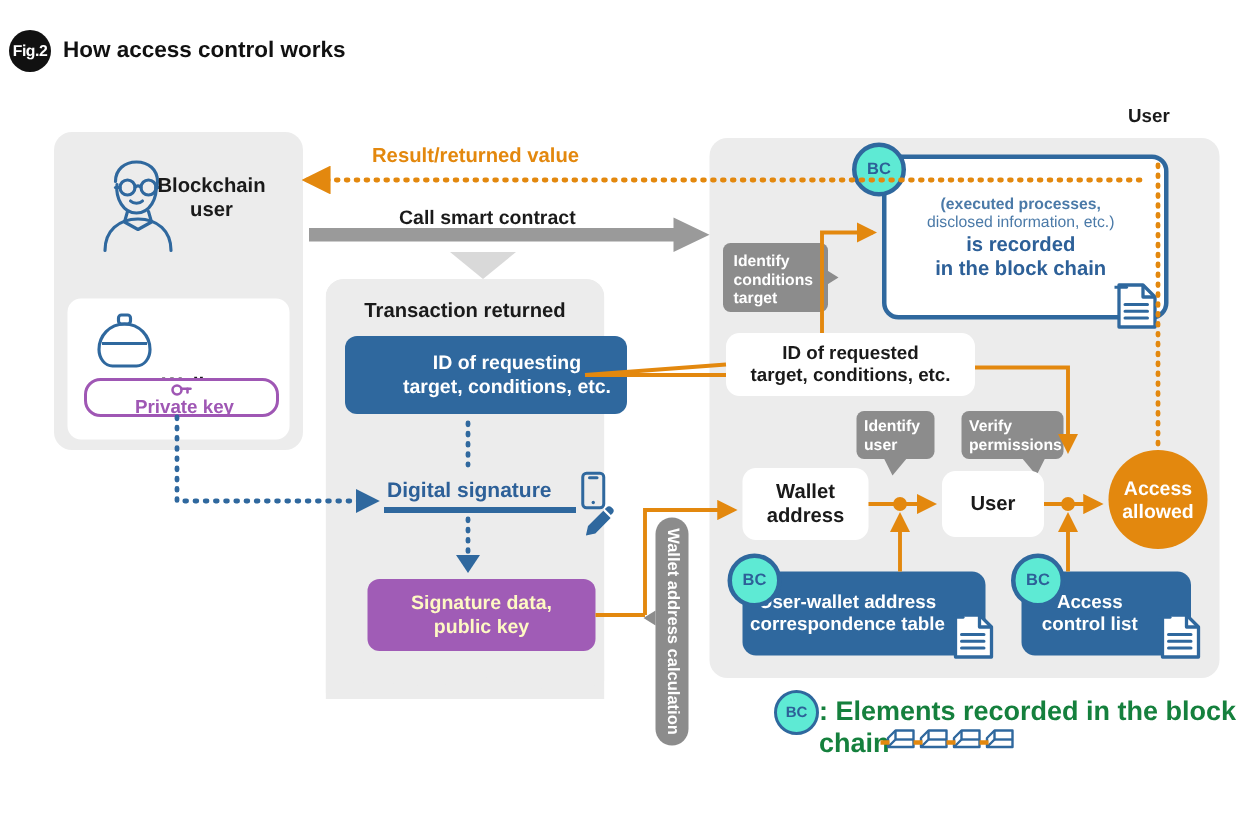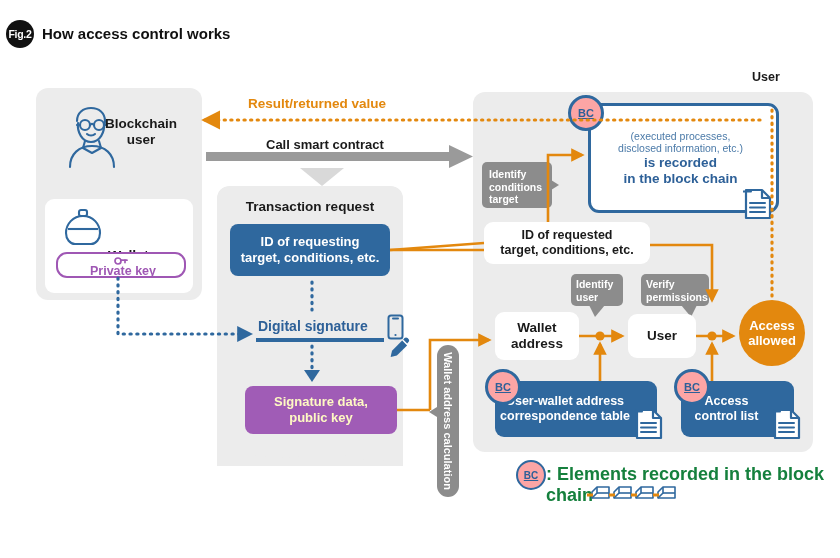--- a/index.html
+++ b/index.html
@@ -35,31 +35,31 @@
   #tx-title{left:217px;top:199px;width:186px;text-align:center;font-size:13.5px;
      font-weight:bold;color:#1a1a1a;}
 
   
   #privkey-pill{left:56px;top:252px;width:126px;height:22px;border:2px solid #9f57b4;
      border-radius:11px;background:#fff;flex-direction:column;}
   #privkey-text{font-size:12.5px;font-weight:bold;color:#9f57b4;padding-left:4px;}
 
   
   #box-id-requesting{left:230px;top:224px;width:160px;height:52px;background:#2f689e;
-     border-radius:8px;color:#fff;font-size:13px;font-weight:bold;line-height:16px;}
+     border-radius:8px;color:#fff;font-size:13px;font-weight:bold;line-height:16px;padding-left:28px;}
   #box-sig-data{left:245px;top:386px;width:152px;height:48px;background:#a05cb6;
      border-radius:8px;color:#fef9c3;font-size:13px;font-weight:bold;line-height:16px;}
   #digital-sig-text{left:258px;top:318px;font-size:14px;font-weight:bold;color:#2d6098;}
   #digital-sig-rule{left:256px;top:338px;width:128px;height:4px;background:#2f689e;}
 
   
   #box-req-target{left:588px;top:103px;width:185px;height:104px;background:#fff;
      border:3px solid #2f689e;border-radius:11px;}
   #req-target-t1{font-size:15px;font-weight:bold;color:#2d6098;line-height:18px;}
-  #req-target-t2{font-size:10.5px;color:#4b7aa8;line-height:12.5px;font-weight:normal;}
+  #req-target-t2{font-size:10.5px;color:#4b7aa8;line-height:12.5px;font-weight:bold;}
   #req-target-t3{font-size:13.5px;font-weight:bold;color:#2d6098;line-height:16px;}
 
   
   #box-id-requested{left:484px;top:222px;width:166px;height:42px;background:#fff;
      border-radius:9px;font-size:12.5px;font-weight:bold;color:#1a1a1a;line-height:15px;}
 
   
   .gray-call{background:#8c8c8c;border-radius:5px;color:#fff;font-weight:bold;}
   #call-identify-target{left:482px;top:162px;width:70px;height:46px;font-size:10.5px;
      line-height:12.5px;padding:6px 0 0 7px;box-sizing:border-box;}
@@ -92,22 +92,22 @@
      background:#e3880e;color:#fff;font-size:13px;font-weight:bold;line-height:15px;}
 
   
   .blue-box{background:#2f689e;border-radius:9px;color:#fff;font-weight:bold;}
   #box-uw-table{left:495px;top:381px;width:162px;height:56px;font-size:12.5px;line-height:15px;
      padding-right:22px;box-sizing:border-box;}
   #box-acl{left:681px;top:381px;width:113px;height:56px;font-size:12.5px;line-height:15px;
      padding-right:22px;box-sizing:border-box;}
 
   
-  .bc{width:30px;height:30px;border-radius:50%;background:#fca5a5;border:3px solid #2f689e;
-      color:#2d6098;font-size:11px;font-weight:bold;text-decoration:underline;}
+  .bc{width:30px;height:30px;border-radius:50%;background:#5eead4;border:3px solid #2f689e;
+      color:#2d6098;font-size:11px;font-weight:bold;}
   #bc-req{left:568px;top:95px;}
   #bc-uw{left:485px;top:369px;}
   #bc-acl{left:674px;top:369px;}
   #bc-legend{left:516px;top:460px;width:26px;height:26px;border-width:2px;font-size:10px;}
 
   
   #legend-text{left:546px;top:464px;font-size:18px;font-weight:bold;color:#15803d;}
 
   
   #wires{left:0;top:0;width:840px;height:558px;pointer-events:none;}
@@ -165,21 +165,21 @@
   <span style="display:inline-block;width:14px;height:12px;">
     <svg width="14" height="12" viewBox="0 0 14 12" fill="none" stroke="#9f57b4" stroke-width="1.7" stroke-linecap="round">
       <circle cx="4" cy="7" r="3"></circle>
         <path d="M7 6.2h6"></path>
         <path d="M11 6.2v2.4"></path>
     </svg>
   </span>
   <span id="privkey-text">Private key</span>
 </div>
 
-<div class="abs" id="tx-title">Transaction request</div>
+<div class="abs" id="tx-title">Transaction returned</div>
 <div class="abs ctr" id="box-id-requesting">
   <div>
     <span>ID of requesting</span><br>
     <span>target, conditions, etc.</span>
   </div>
 </div>
 <div class="abs" id="digital-sig-text">Digital signature</div>
 <div class="abs" id="digital-sig-rule"></div>
 <div class="abs" style="left:387px;top:314px;width:17px;height:26px;">
   <svg width="17" height="26" viewBox="0 0 17 26" fill="none" stroke="#2f689e" stroke-width="2">

